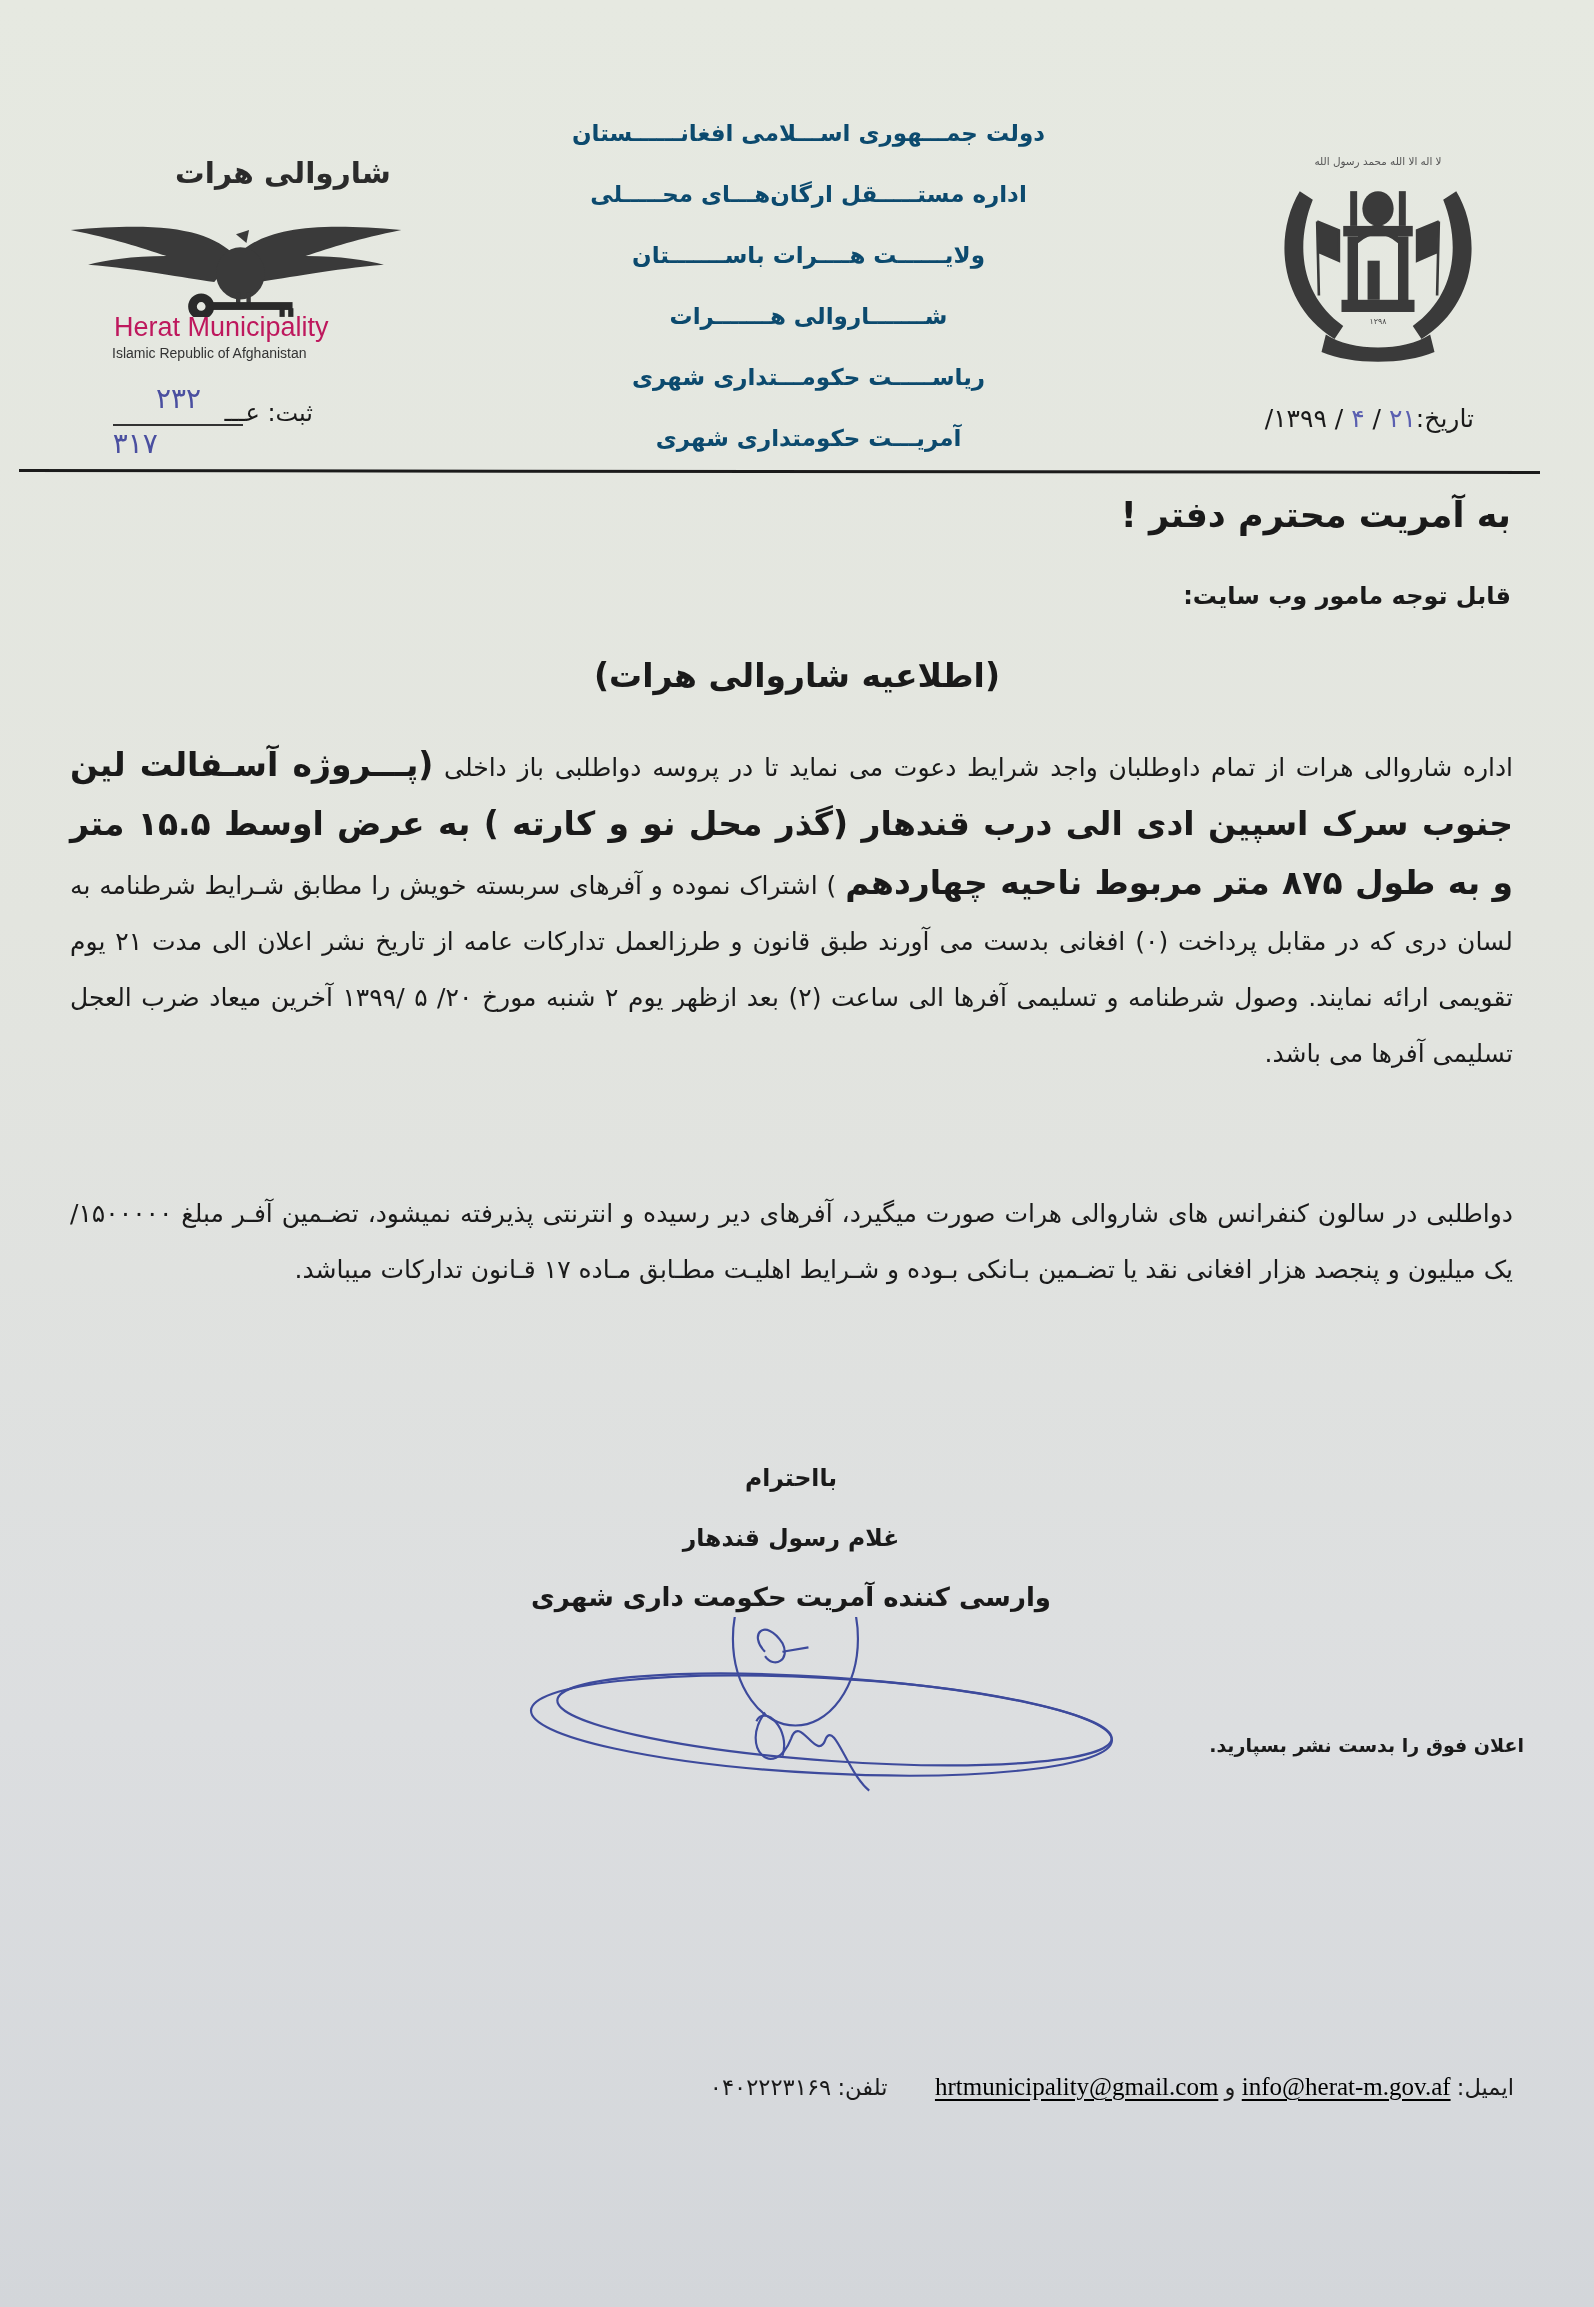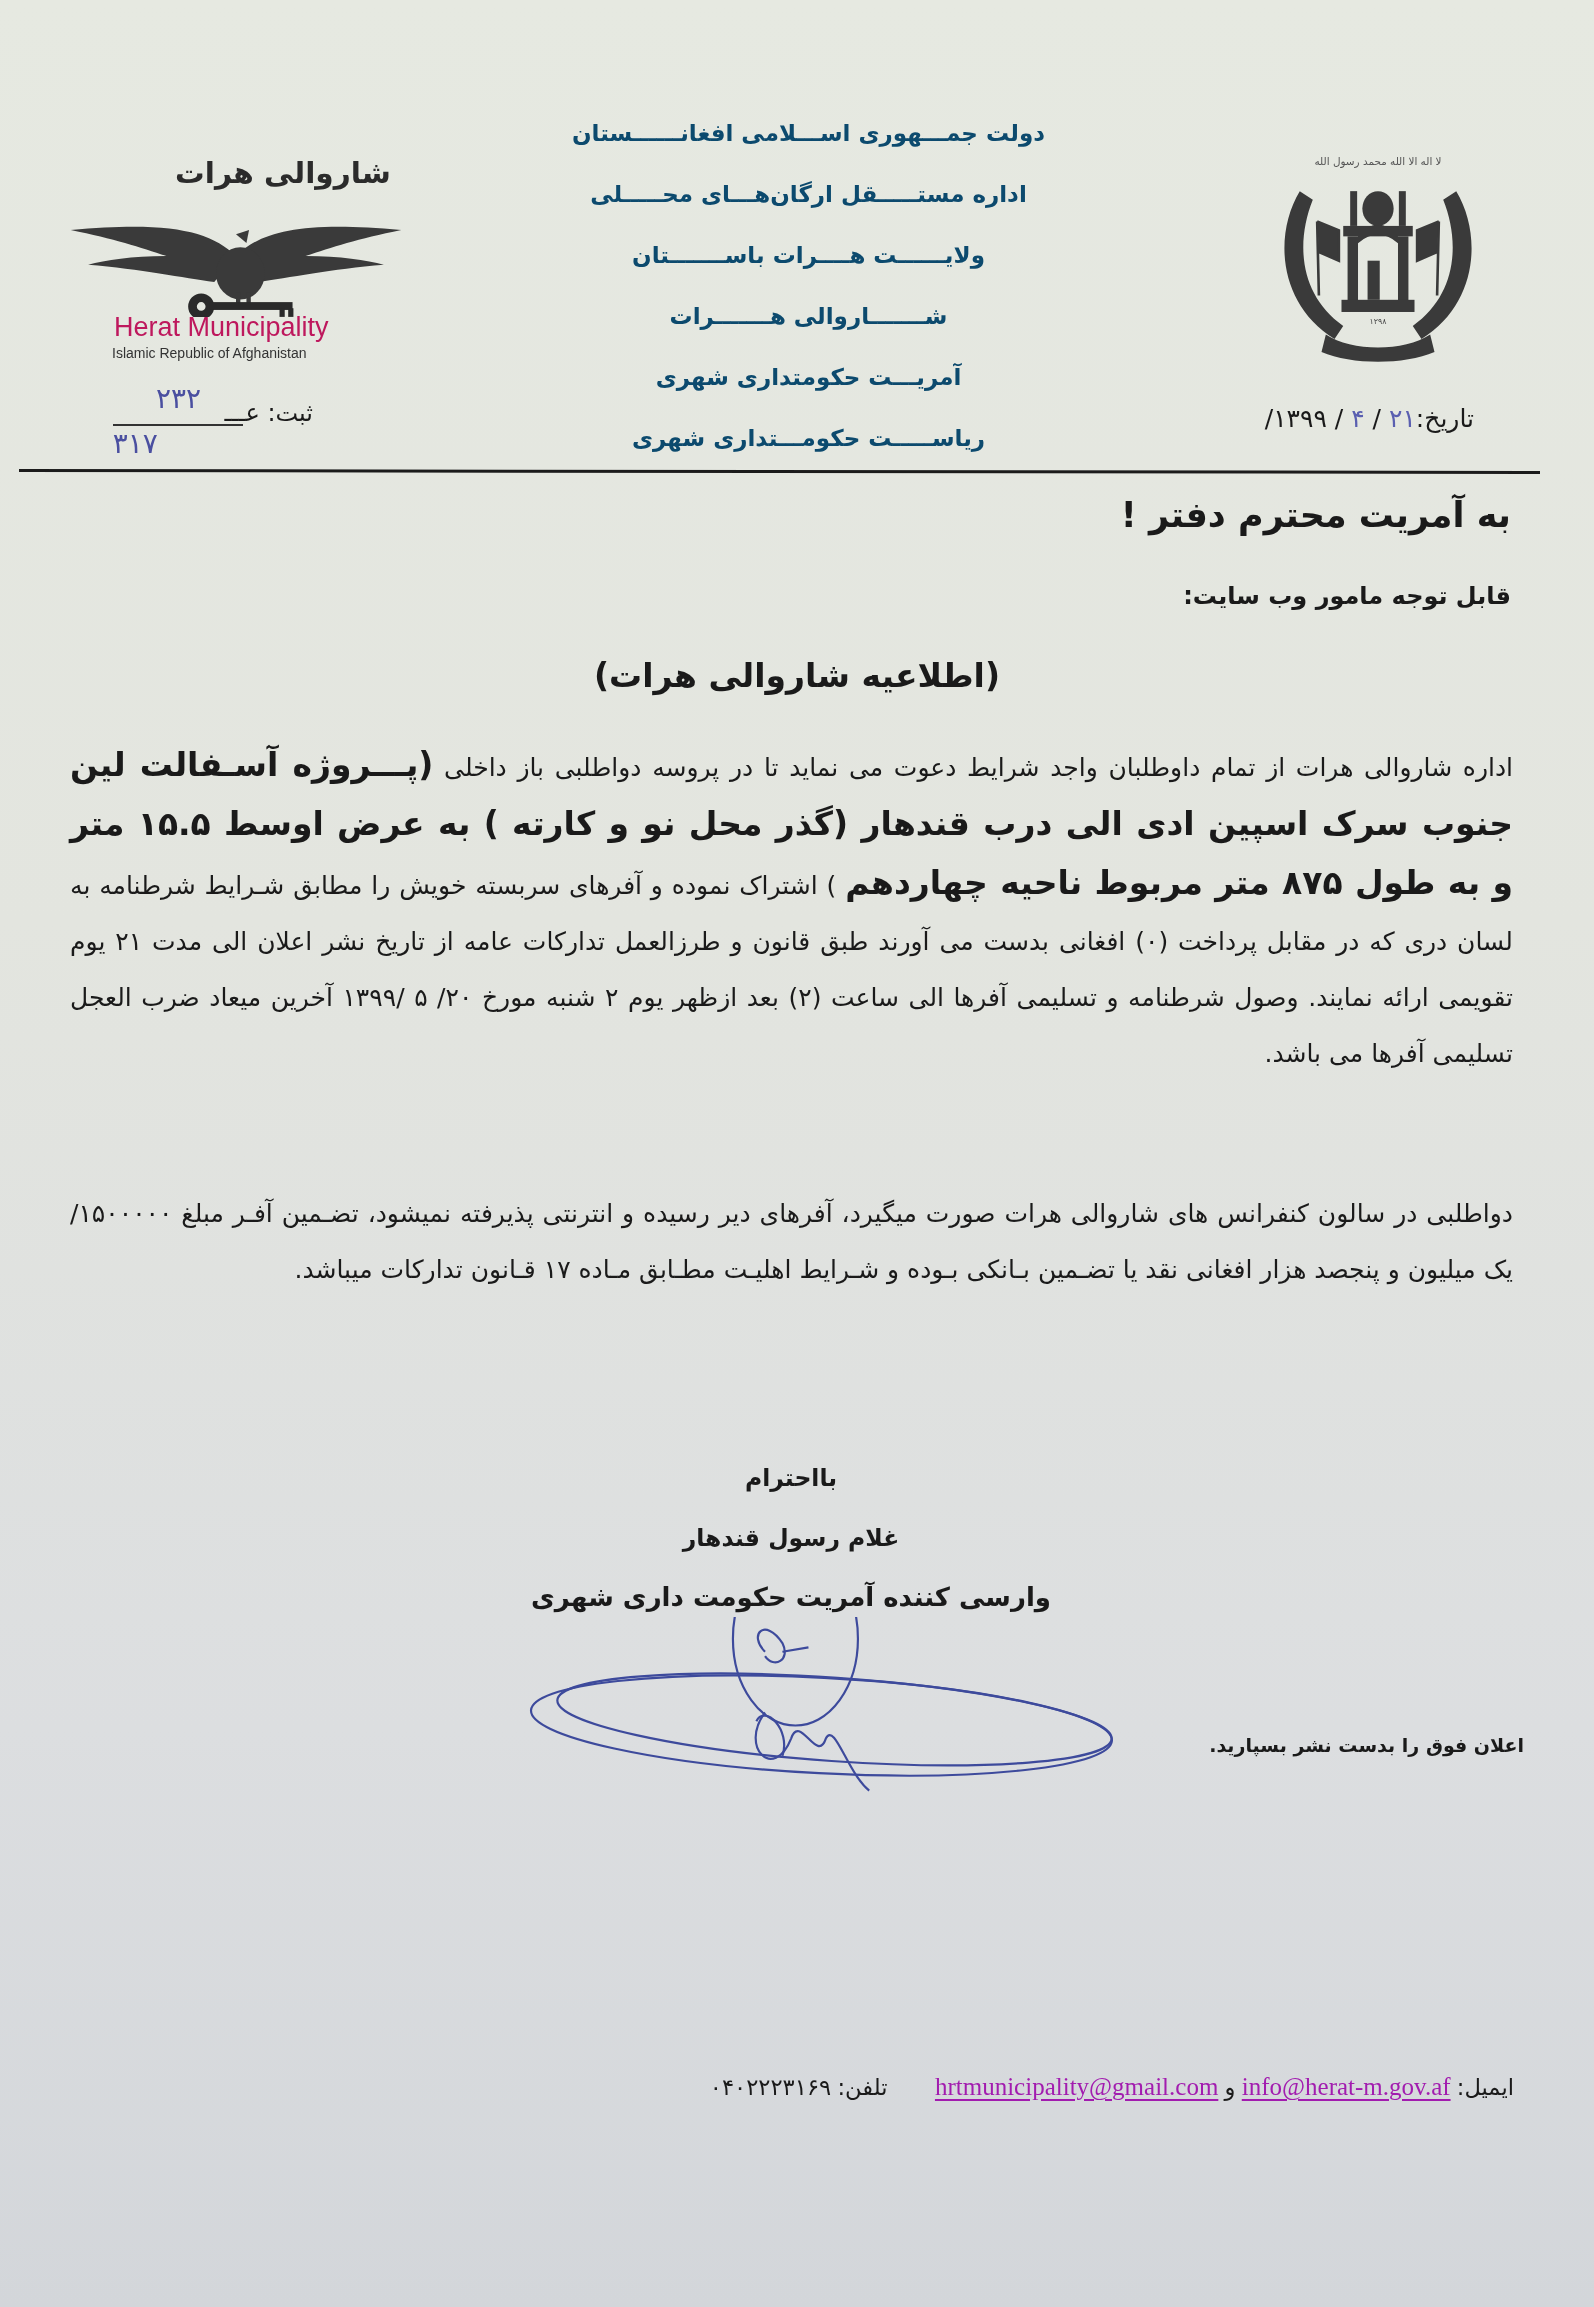--- a/index.html
+++ b/index.html
@@ -45,21 +45,21 @@
 
   .closing { left: 487px; width: 608px; top: 1447px; text-align: center; font-weight: bold; }
   .closing .l1 { font-size: 23.5px; line-height: 63px; }
   .closing .l2 { font-size: 23.5px; line-height: 57px; }
   .closing .l3 { font-size: 26px; line-height: 61px; }
 
   .signature { left: 504px; top: 1617px; width: 661px; height: 191px; }
   .publish-note { right: 70px; top: 1734px; font-weight: bold; font-size: 19px; }
 
   .footer { right: 80px; top: 2073px; font-size: 25px; white-space: nowrap; font-family: "Liberation Serif", serif; }
-  .footer a { color: #a21caf; text-decoration: underline; text-underline-offset: 4.3px; }
+  .footer a { color: #000000; text-decoration: underline; text-underline-offset: 4.3px; }
   .footer .lbl { font-family: "DejaVu Sans", sans-serif; font-size: 22.6px; }
   .gap { display: inline-block; width: 35px; }
 </style>
 </head>
 <body>
 
 <div class="abs muni-logo">
   <div class="muni-fa rtl">شاروالی هرات</div>
   <svg class="abs" style="left:8.7px;top:39px" width="348" height="122" viewBox="0 0 400 140">
     <g fill="#3a3a3a">
@@ -86,22 +86,22 @@
   <span class="reg-line"></span>
   <span class="reg-num-bot">۳۱۷</span>
   <span class="reg-label rtl">ثبت: عـــ</span>
 </div>
 
 <div class="abs hdr-center rtl">
   <div class="hdr-line">دولت جمـــهوری اســـلامی افغانــــــستان</div>
   <div class="hdr-line">اداره مستـــــقل ارگان‌هـــای محـــــلی</div>
   <div class="hdr-line">ولایــــــت هــــرات باســـــــتان</div>
   <div class="hdr-line">شـــــــاروالی هـــــــرات</div>
+  <div class="hdr-line">ریاســـــت حکومـــتداری شهری</div>
   <div class="hdr-line">آمریـــت حکومتداری شهری</div>
-  <div class="hdr-line">ریاســـــت حکومـــتداری شهری</div>
 </div>
 
 <div class="abs emblem">
   <svg width="226" height="226" viewBox="0 0 260 260">
     <g fill="#3a3a3a">
       <path d="M40 60 C10 110 15 190 80 230 L90 215 C40 180 35 120 55 70 Z"></path>
       <path d="M220 60 C250 110 245 190 180 230 L170 215 C220 180 225 120 205 70 Z"></path>
       <path d="M70 225 C100 245 160 245 190 225 L195 245 C160 260 100 260 65 245 Z"></path>
       <rect x="90" y="100" width="80" height="12"></rect>
       <rect x="95" y="112" width="12" height="75"></rect>

